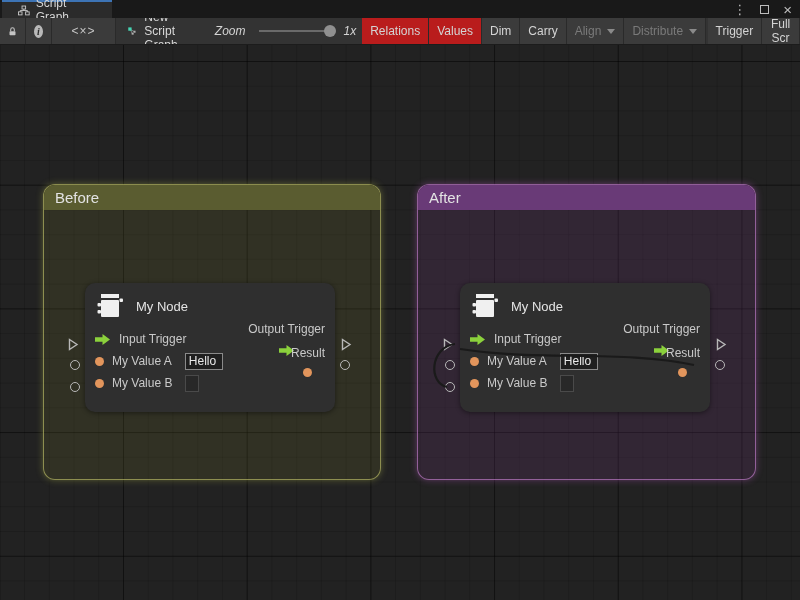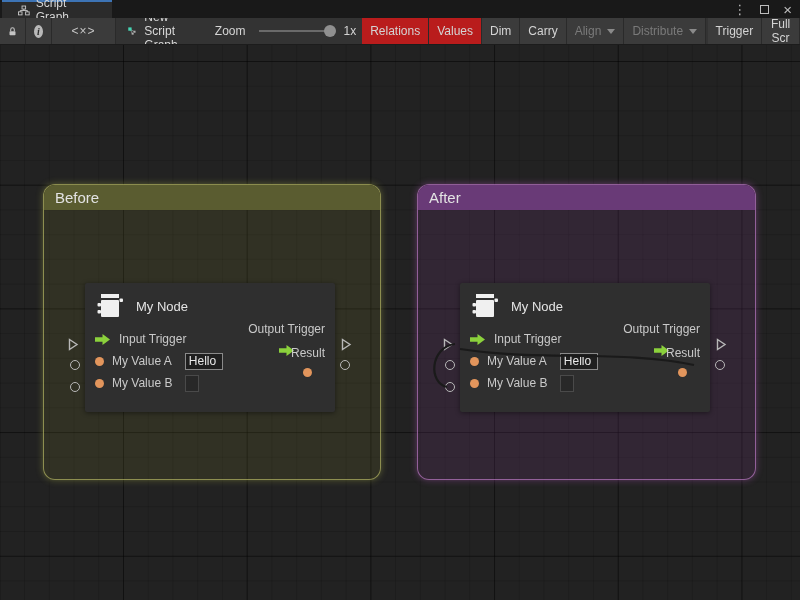--- a/index.html
+++ b/index.html
@@ -32,21 +32,21 @@
   .tbtn .drop { width:0; height:0; border-left:4px solid transparent;
                 border-right:4px solid transparent; border-top:5px solid #8a8a8a;
                 margin-left:6px; }
   .tbtn.icon { min-width:26px; }
   .tbtn.codebtn { min-width:64px; letter-spacing:1px; color:#c6c6c6; }
   .info-circle { width:13px; height:13px; border-radius:50%; background:#b9b9b9;
                  color:#2e2e2e; font-size:10px; font-weight:bold; line-height:13px;
                  text-align:center; font-family:"Liberation Serif", serif; font-style:italic; }
   .graph-title { display:flex; align-items:center; gap:8px; padding:0 12px;
                  color:#d9d9d9; }
-  .zoomctl { display:flex; align-items:center; gap:13px; padding:0 6px; }
+  .zoomctl { display:flex; align-items:center; gap:13px; padding:0 6px;font-style:italic; }
   .zoomctl .track { position:relative; width:72px; height:2px; background:#6a6a6a; }
   .zoomctl .knob { position:absolute; right:-5px; top:-5px; width:12px; height:12px;
                    border-radius:50%; background:#909090; }
   .right-group { margin-left:auto; display:flex; align-items:stretch; }
   .gap6 { width:3px; background:#333333; }
 
   
   .canvas { position:absolute; top:45px; left:0; width:800px; height:555px;
             background-color:#222222;
             background-image:
@@ -71,21 +71,21 @@
                  box-shadow:0 0 7px rgba(185,95,195,0.42); }
   .group.after .group-header { background:#693a77; }
 
   
   .wires { position:absolute; top:0; left:0; width:800px; height:555px;
            z-index:6; pointer-events:none; }
   .wires path { stroke:#1a1a1a; stroke-width:2.2; fill:none; }
 
   
   .vnode { position:absolute; top:238px; width:250px; height:129px;
-           background:#2f2f2f; border-radius:2px; z-index:4;
+           background:#2f2f2f; border-radius:10px; z-index:4;
            box-shadow:0 1px 5px rgba(0,0,0,0.45); }
   .vnode.pos-before { left:85px; }
   .vnode.pos-after  { left:460px; }
   .node-header { display:flex; align-items:center; gap:11px; padding:10px 12px 4px; }
   .node-title { font-size:13px; color:#e4e4e4; }
   .node-rows { margin-top:4px; }
   .nrow { height:22px; display:flex; align-items:center; padding:0 10px;
           font-size:12px; color:#c9c9c9; }
   .nrow .pleft  { display:flex; align-items:center; gap:8px; }
   .nrow .pright { margin-left:auto; display:flex; align-items:center; gap:8px;flex-direction:column; }

